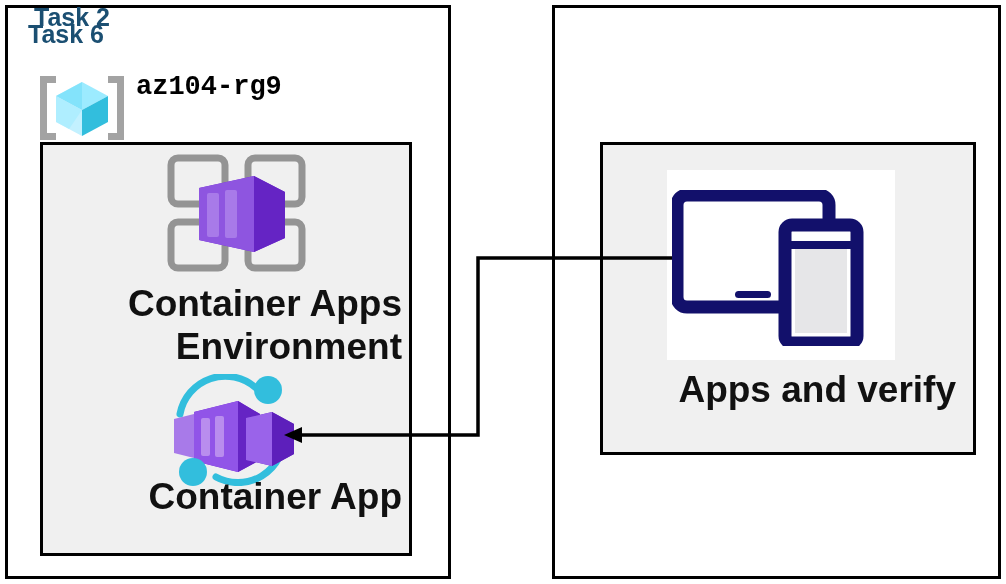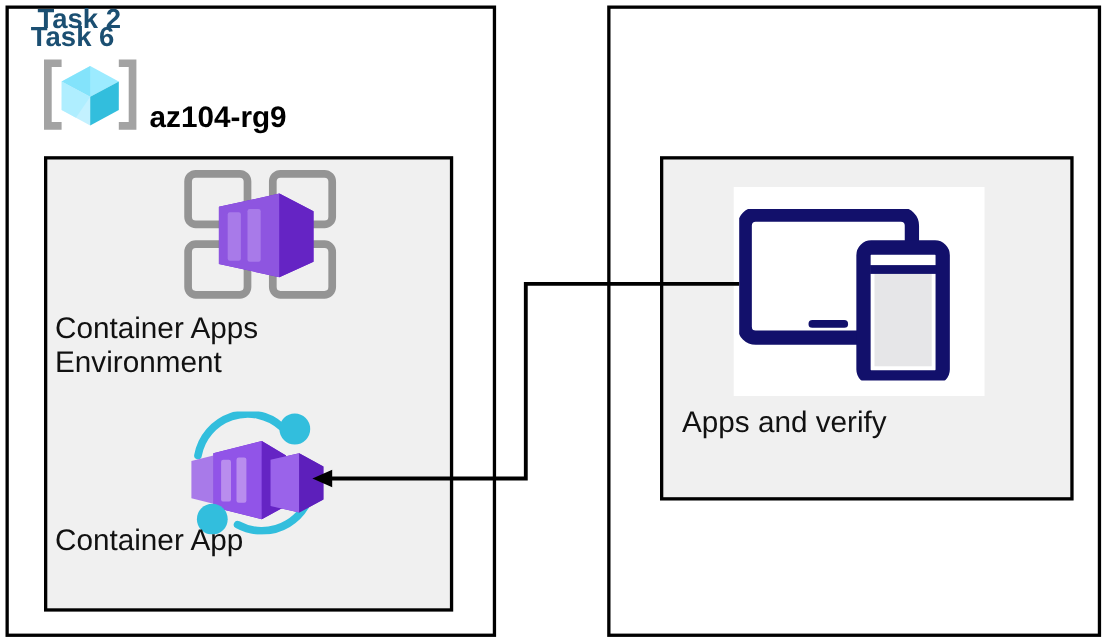--- a/index.html
+++ b/index.html
@@ -43,43 +43,44 @@
     border: 3px solid #000000;
     box-sizing: border-box;
   }
   #task1-inner { left: 40px; top: 142px; width: 372px; height: 414px; }
   #task2-inner { left: 600px; top: 142px; width: 376px; height: 313px; }
 
   
   #rg-row {
     position: absolute;
     left: 34px;
-    top: 44px;
+    top: 72px;
     width: 330px;
     height: 78px;
     display: flex;
-    align-items: flex-end;
+    align-items: flex-start;
+    font-family: Liberation Mono, monospace;
   }
   #rg-icon { position: relative; width: 96px; height: 72px; flex: none; }
   #rg-label {
     font-size: 27px;
     font-weight: bold;
     color: #000000;
     margin-left: 6px;
     white-space: nowrap;
   }
 
   
   .icon-wrap { position: absolute; }
 
   .node-label {
     position: absolute;
-    text-align: left;
-    font-size: 27px;
-    font-weight: normal;
+    text-align: right;
+    font-size: 37px;
+    font-weight: bold;
     color: #111111;
     line-height: 1.16;
     white-space: pre-line;
   }
 
   #cae-icon  { left: 158px; top: 152px; width: 158px; height: 122px; }
   #cae-label { left: 50px;  top: 283px; width: 352px; }
 
   #capp-icon  { left: 160px; top: 374px; width: 146px; height: 112px; }
   #capp-label { left: 50px;  top: 476px; width: 352px; }

